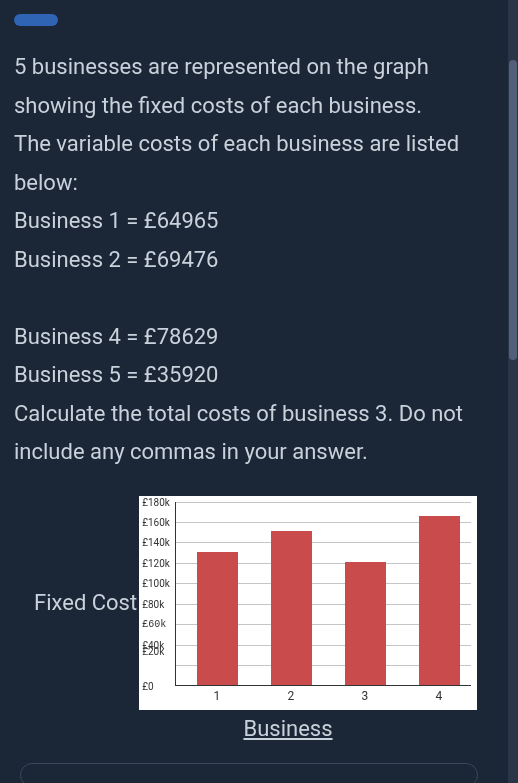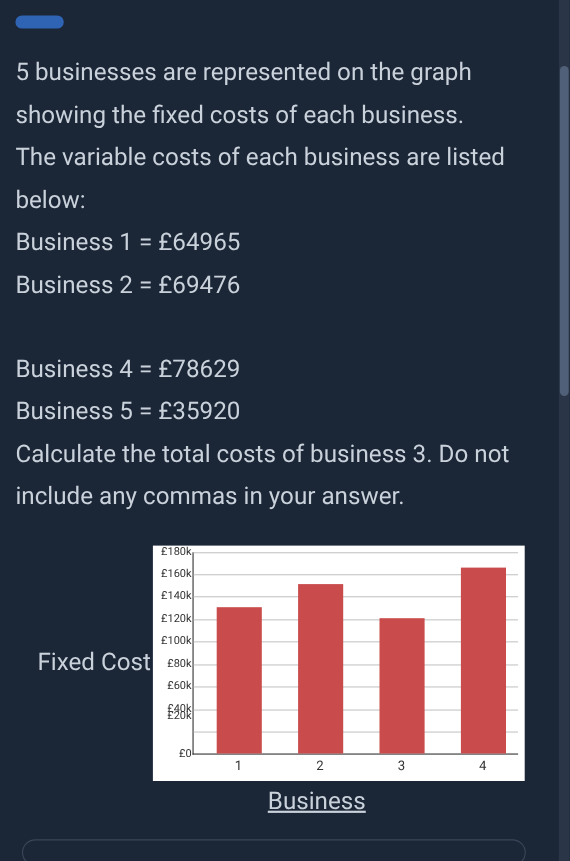--- a/index.html
+++ b/index.html
@@ -81,21 +81,20 @@
   .grid-line {
     position: absolute;
     left: 0; right: 0;
     height: 1px;
     background: #c5c5c5;
   }
   .tick-label {
     position: absolute;
     left: -34px;
     width: 32px;
-    text-align: right;
     font-size: 10px;
     color: #333;
     transform: translateY(-50%);
   }
   .xtick-label {
     position: absolute;
     top: 100%;
     width: 40px;
     text-align: center;
     font-size: 12px;
@@ -151,21 +150,21 @@
   <div class="chart-wrap">
     <div class="ylabel">Fixed Cost</div>
     <div class="chart-card">
       <div class="plot" id="plot">
           <div class="tick-label" style="top: 184px;">£0</div>
           <div class="grid-line" style="top: 163.556px;"></div>
           <div class="tick-label" style="top: 149px;">£20k</div>
           <div class="grid-line" style="top: 143.111px;"></div>
           <div class="tick-label" style="top: 143.111px;">£40k</div>
           <div class="grid-line" style="top: 122.667px;"></div>
-          <div class="tick-label" style="top: 122.667px;">£60k</div>
+          <div class="tick-label" style="top: 122.667px; font-family: Liberation Mono, monospace;">£60k</div>
           <div class="grid-line" style="top: 102.222px;"></div>
           <div class="tick-label" style="top: 102.222px;">£80k</div>
           <div class="grid-line" style="top: 81.7778px;"></div>
           <div class="tick-label" style="top: 81.7778px;">£100k</div>
           <div class="grid-line" style="top: 61.3333px;"></div>
           <div class="tick-label" style="top: 61.3333px;">£120k</div>
           <div class="grid-line" style="top: 40.8889px;"></div>
           <div class="tick-label" style="top: 40.8889px;">£140k</div>
           <div class="grid-line" style="top: 20.4444px;"></div>
           <div class="tick-label" style="top: 20.4444px;">£160k</div>

